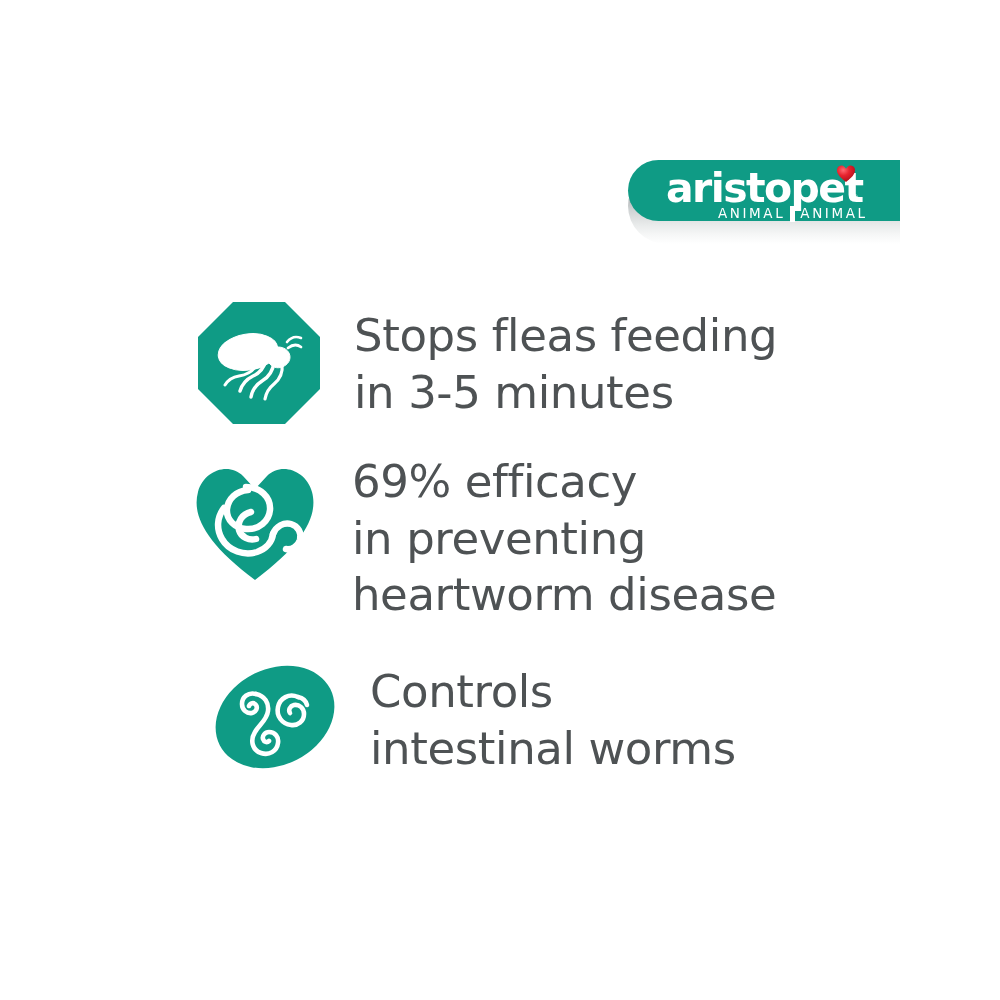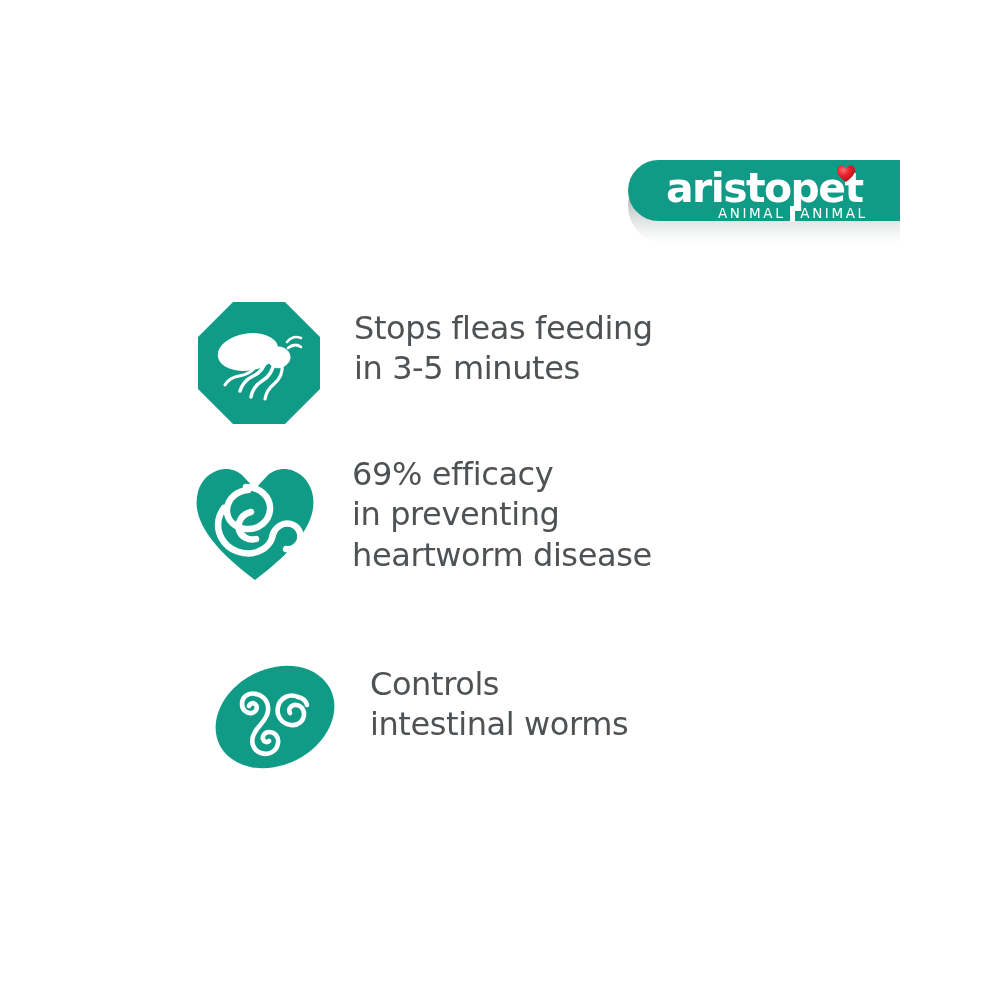--- a/index.html
+++ b/index.html
@@ -115,21 +115,21 @@
     flex: 0 0 auto;
     width: 126px;
     display: flex;
     justify-content: center;
   }
   #feature-row-1 .feature-icon { width: 134px; }
 
   .feature-text {
     color: #4e5254;
     font-family: "DejaVu Sans", sans-serif;
-    font-size: 32px;
+    font-size: 45px;
     font-weight: normal;
     line-height: 1.26;
     letter-spacing: -0.4px;
     white-space: pre-line;
     padding-left: 32px;
   }
   #feature-row-0 .feature-text { padding-top: 8px; }
   #feature-row-1 .feature-text { padding-top: 2px; padding-left: 30px; }
   #feature-row-2 .feature-text { padding-top: 10px; padding-left: 32px; }
 </style>

